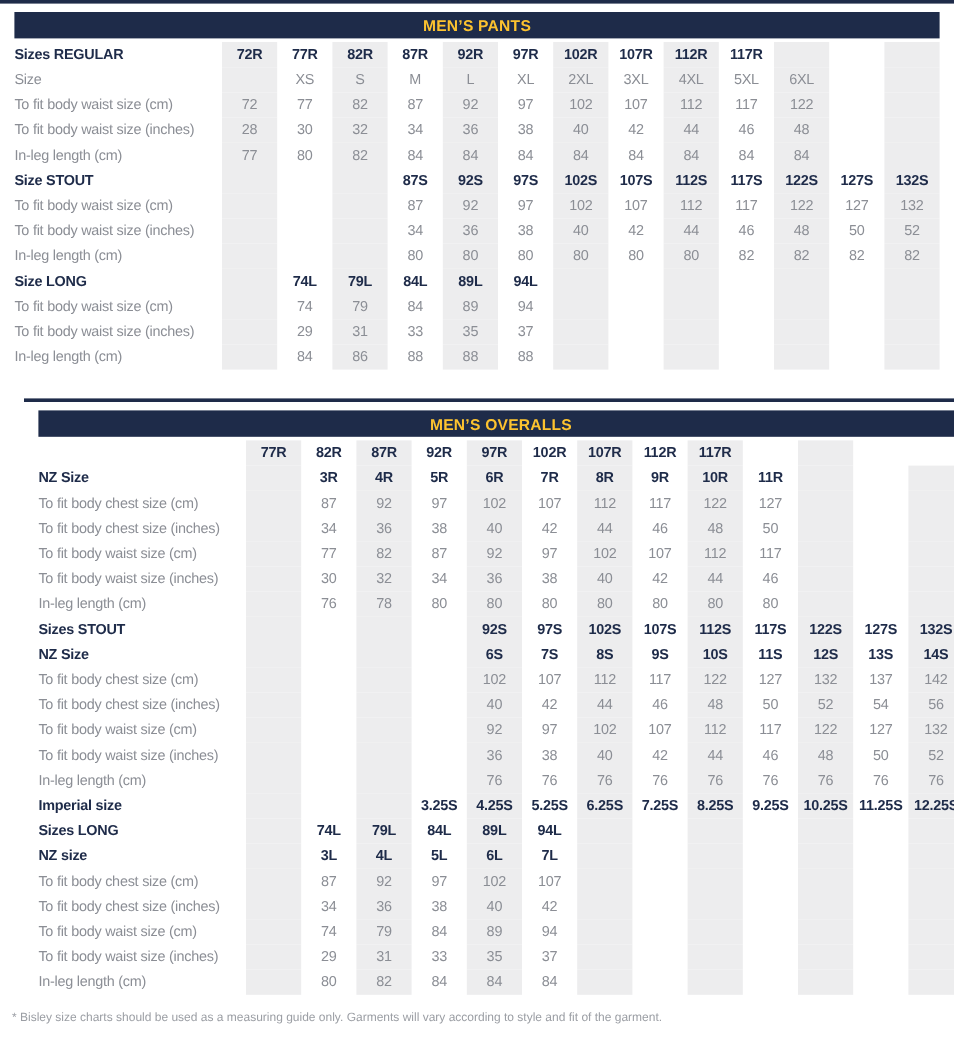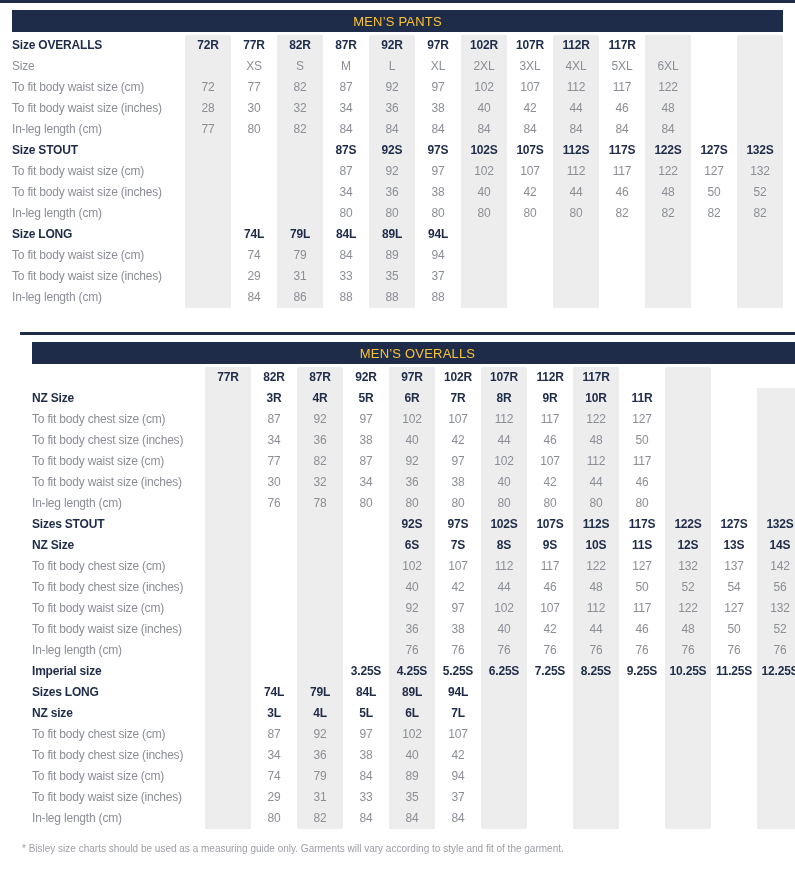--- a/index.html
+++ b/index.html
@@ -20,21 +20,21 @@
   .table-block{width:795px;}
   .table-block.second{margin-top:24px;padding-left:20px;}
   .bar{
     margin:7px 12px 0 12px;
     height:22px;
     background:var(--navy);
     display:flex;align-items:center;justify-content:center;
   }
   .bar .title{
     color:var(--yellow);
-    font-weight:400;
+    font-weight:700;
     font-size:13px;
     letter-spacing:0.2px;
   }
   .tbody{margin:3px 12px 0 0;}
   .trow{
     display:grid;
     grid-template-columns:185px repeat(13,1fr);
     height:21px;
     align-items:stretch;
   }
@@ -53,37 +53,37 @@
     line-height:21px;
     white-space:nowrap;
   }
   .trow .tcell:nth-child(even){background:var(--stripe);}
   .trow.bold .tlabel,
   .trow.bold .tcell{
     color:var(--navy);
     font-weight:700;
   }
   .footnote{
-    margin:14px 12px 20px 22px;
+    margin:14px 12px 20px 10px;
     font-size:10px;
     color:var(--footnote);
     letter-spacing:0;
   }
 </style>
 </head>
 <body>
 
 <div class="table-block">
   <div class="topline"></div>
   <div class="bar">
     <span class="title">MEN’S PANTS</span>
   </div>
   <div class="tbody">
       <div class="trow bold">
-        <div class="tlabel">Size OVERALLS</div>
+        <div class="tlabel">Sizes REGULAR</div>
         <div class="tcell">72R</div>
         <div class="tcell">77R</div>
         <div class="tcell">82R</div>
         <div class="tcell">87R</div>
         <div class="tcell">92R</div>
         <div class="tcell">97R</div>
         <div class="tcell">102R</div>
         <div class="tcell">107R</div>
         <div class="tcell">112R</div>
         <div class="tcell">117R</div>

